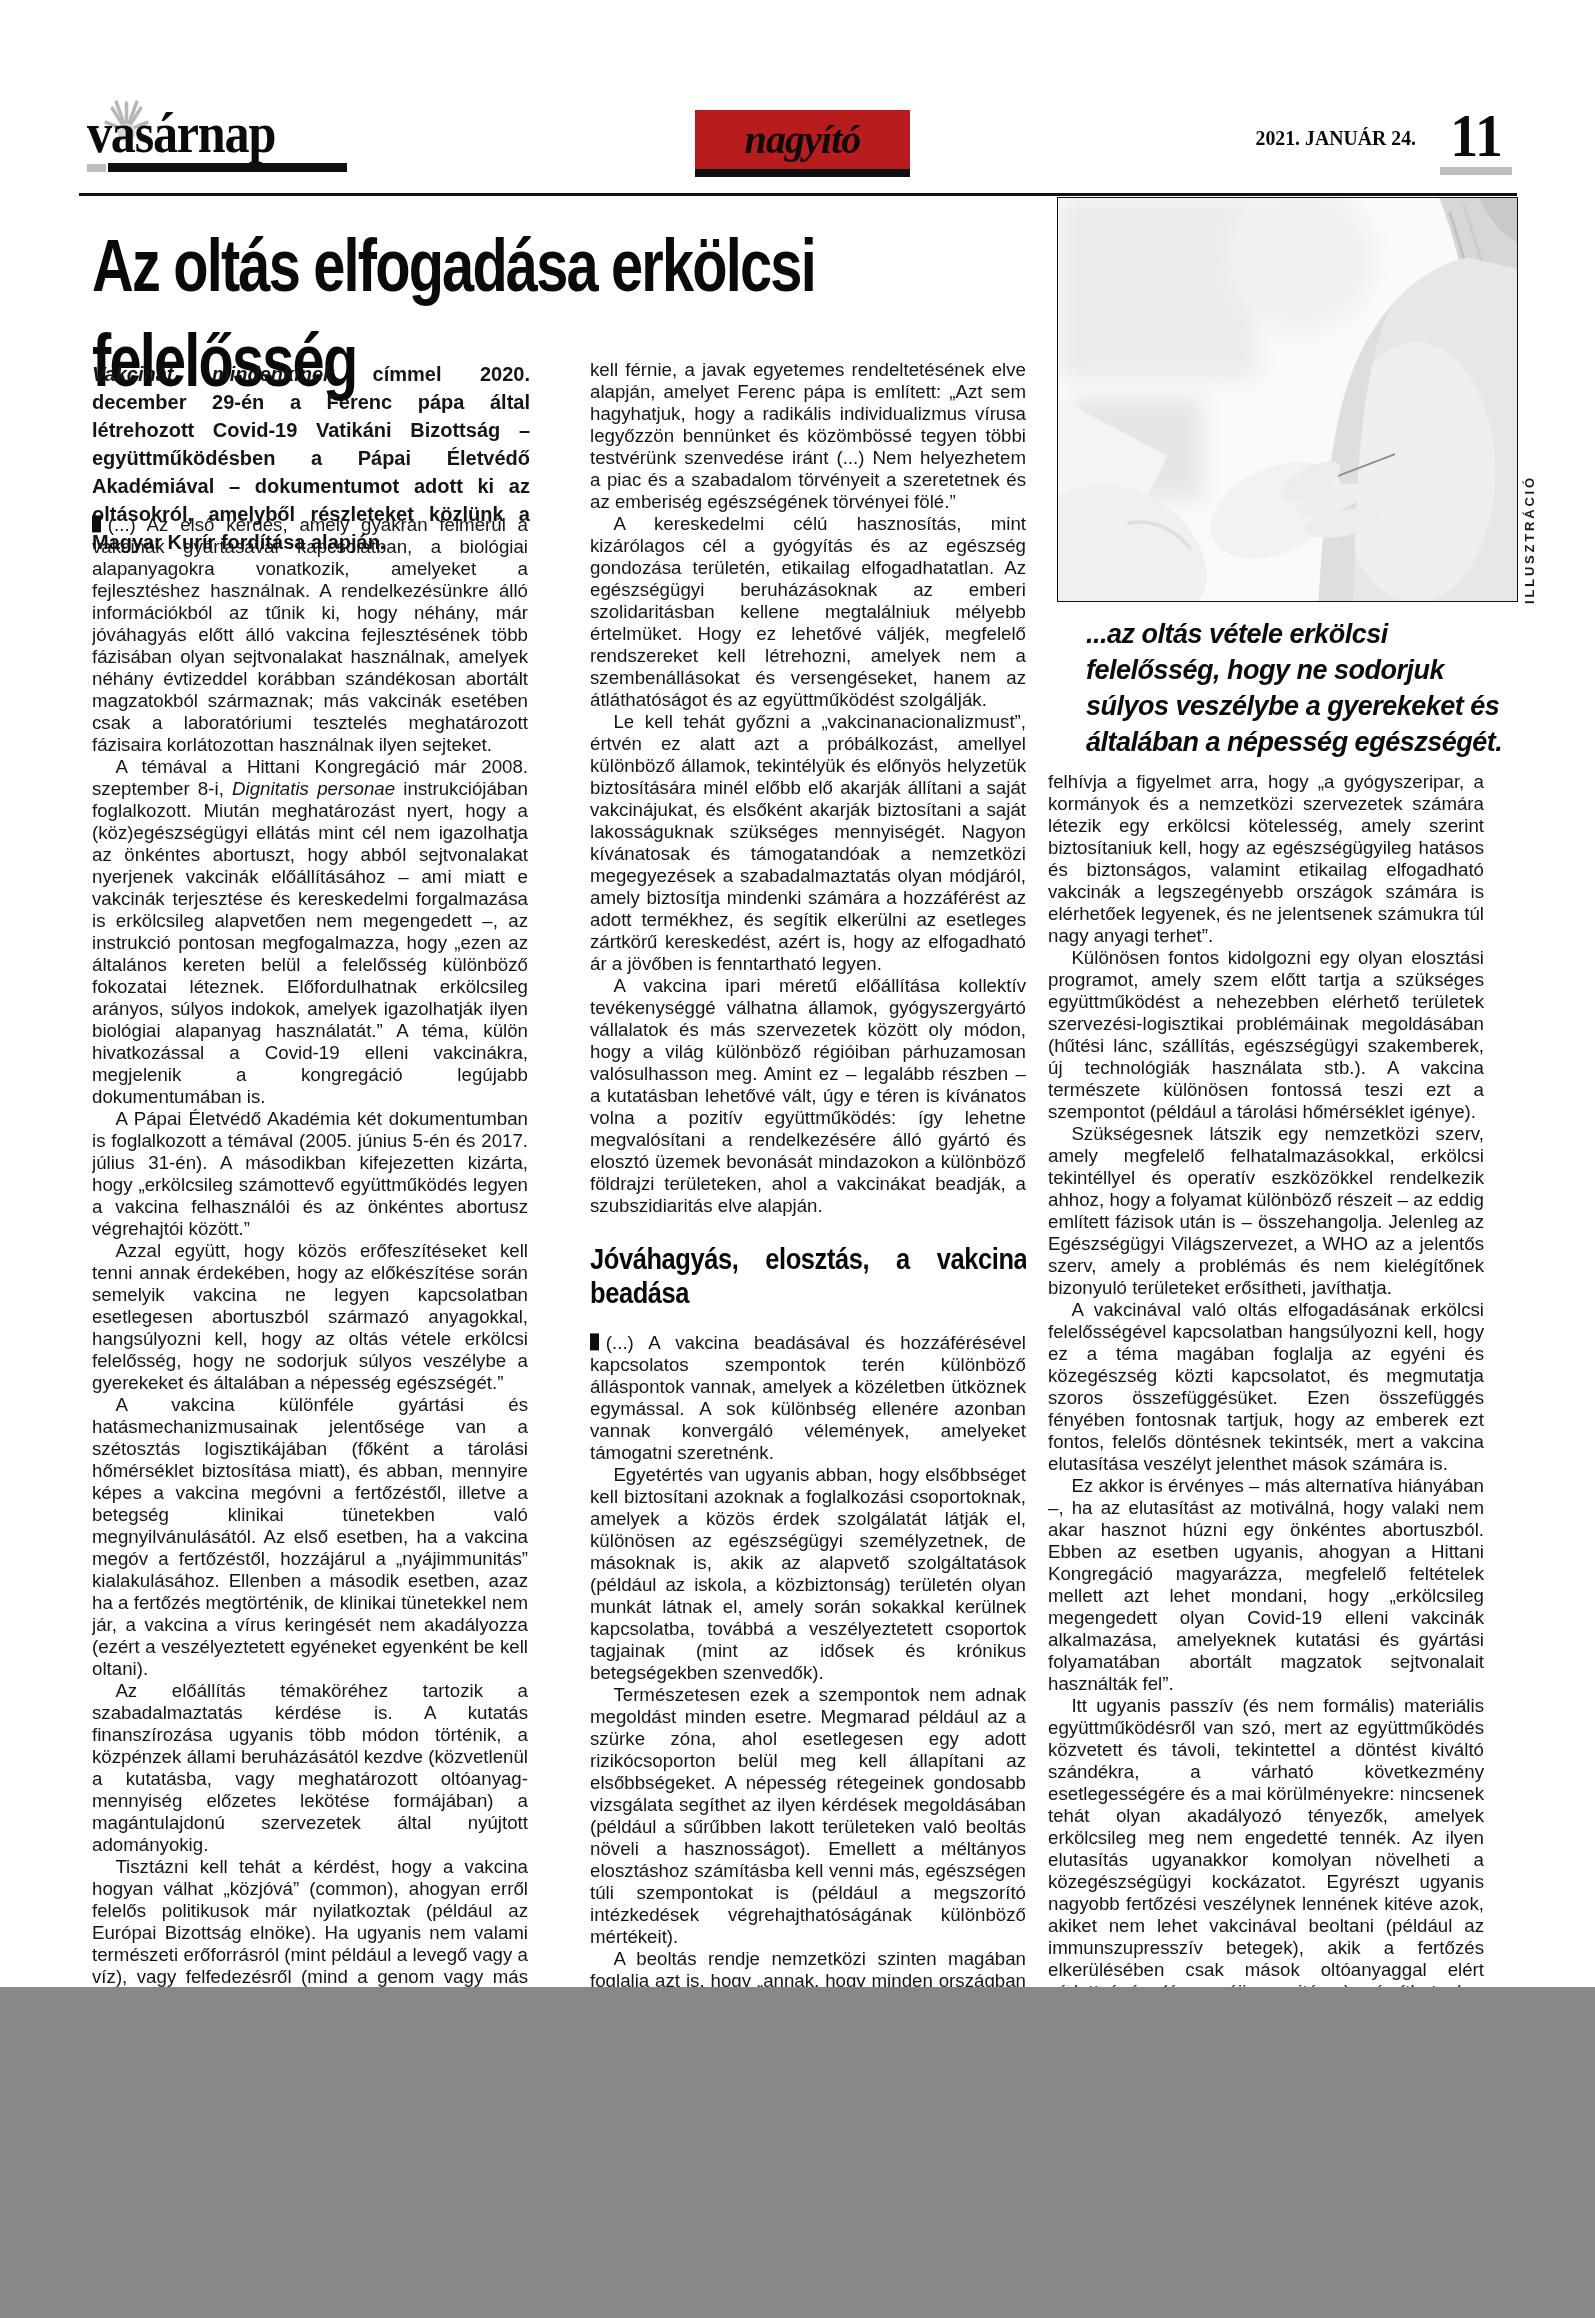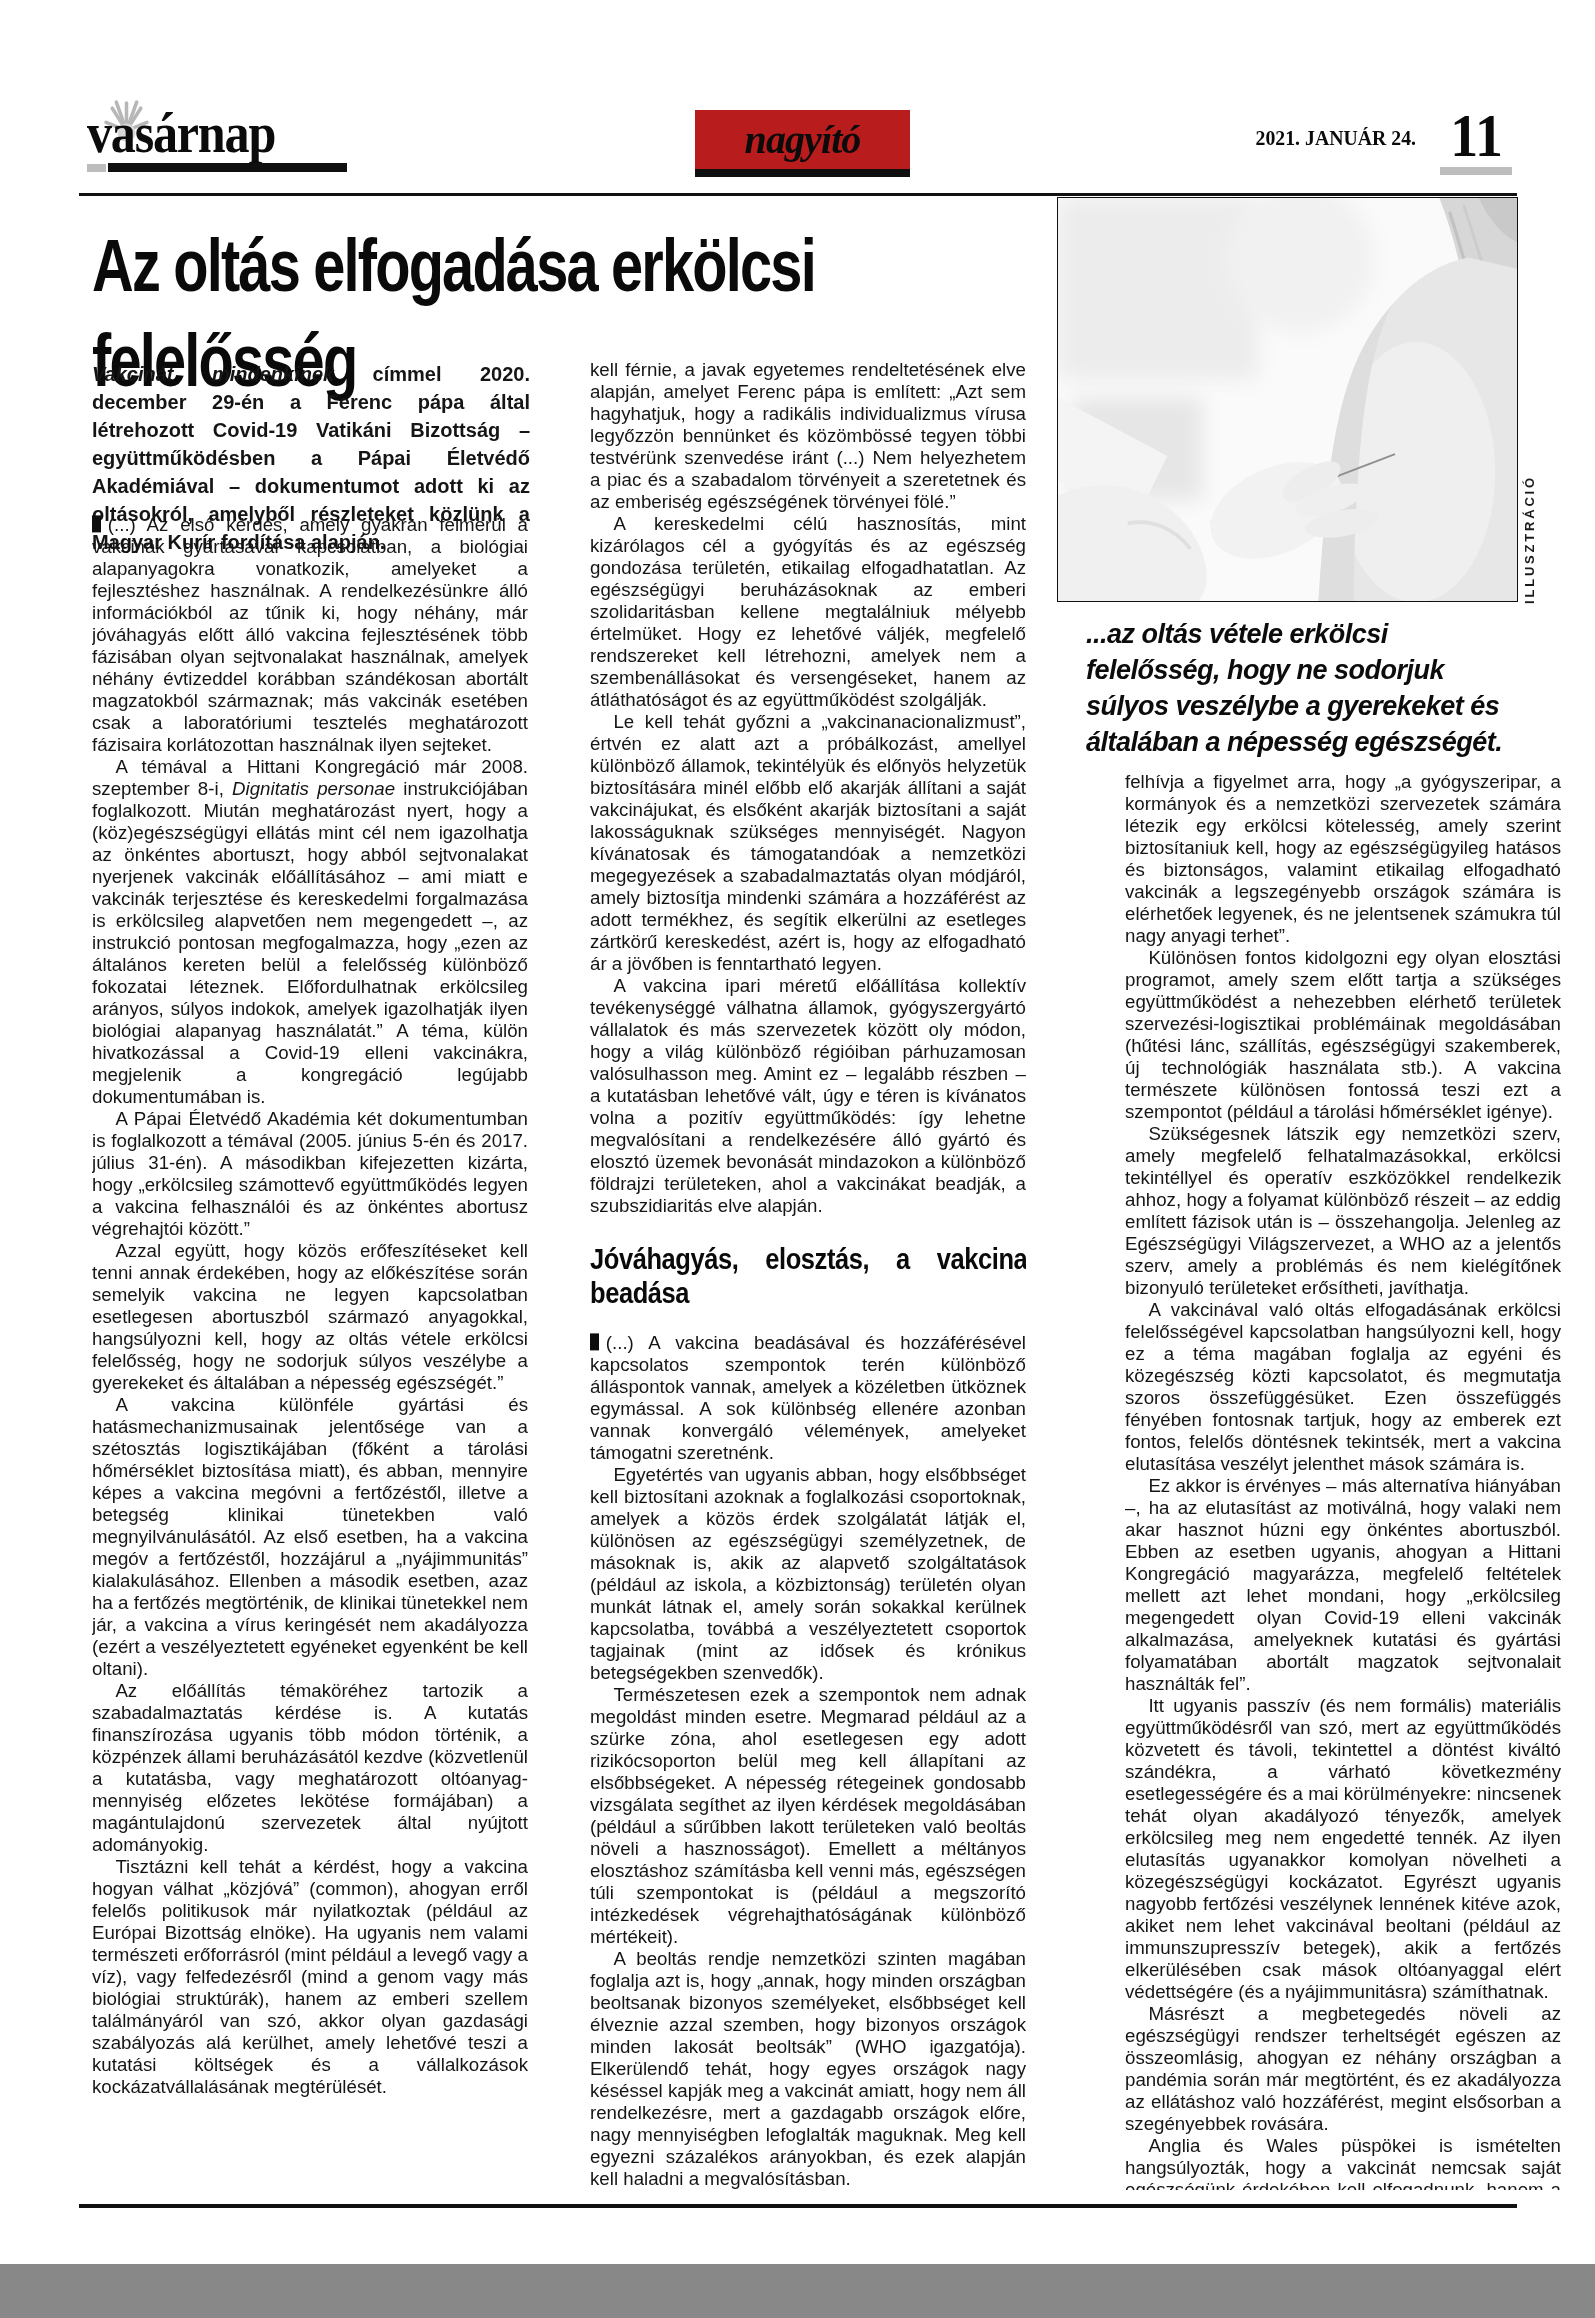--- a/index.html
+++ b/index.html
@@ -1,16 +1,16 @@
 <!DOCTYPE html>
 <html lang="hu" style="font-size:7.5px"><head>
 <meta charset="utf-8">
 <style>
   html,body{margin:0;padding:0;background:#888;}
-  #page{position:relative;width:1595px;height:2264px;background:#ffffff;overflow:hidden;
+  #page{position:relative;width:1595px;height:1987px;background:#ffffff;overflow:hidden;
         font-family:"Liberation Sans","DejaVu Sans",sans-serif;color:#151515;}
 
   
   #logo{position:absolute;left:87px;top:104px;font-family:"Liberation Serif","DejaVu Serif",serif;
         font-weight:700;font-size:57px;line-height:57px;letter-spacing:-1.4px;
         transform:scaleX(.88);transform-origin:left top;color:#0b0b0b;}
   #sun{position:absolute;left:101px;top:99px;width:51px;height:44px;}
   #logo-bar-gray{position:absolute;left:87px;top:164px;width:18.7px;height:8px;background:#bdbdbd;}
   #logo-bar-black{position:absolute;left:108px;top:163px;width:239px;height:9px;background:#0f0f0f;}
   #section-box{position:absolute;left:695px;top:110px;width:215px;height:59px;background:#b91c1c;
@@ -30,21 +30,21 @@
   
   #title{position:absolute;left:92px;top:218px;width:1122px;font-weight:800;font-size:74px;
         line-height:95px;letter-spacing:-2.3px;transform:scaleX(.78);transform-origin:left top;color:#0a0a0a;}
   #lead{position:absolute;left:92px;top:360px;width:438px;}
   #lead p{margin:0;font-weight:700;font-size:20px;line-height:28px;text-align:justify;}
 
   
   .col{position:absolute;width:436px;overflow:hidden;}
   #col1{left:92px;top:514px;height:1676px;}
   #col2{left:590px;top:359px;height:1831px;}
-  #col3{left:1125px;top:771px;height:1419px;}
+  #col3{left:1048px;top:771px;height:1419px;}
   .bp{margin:0;font-size:18.7px;line-height:22px;text-align:justify;text-indent:23.4px;}
   .bp.noind{text-indent:0;}
   .bp .i{font-style:italic;}
   .pmark{display:inline-block;width:9.3px;height:17px;background:#0d0d0d;margin-right:6.5px;
         transform:translateY(1.4px);}
   #subhead{font-weight:800;font-size:30px;line-height:34px;letter-spacing:-0.5px;
         transform:scaleX(.85);transform-origin:left top;margin:25px 0 21.5px 0;text-indent:0;
         width:118%;color:#0a0a0a;}
 
   

